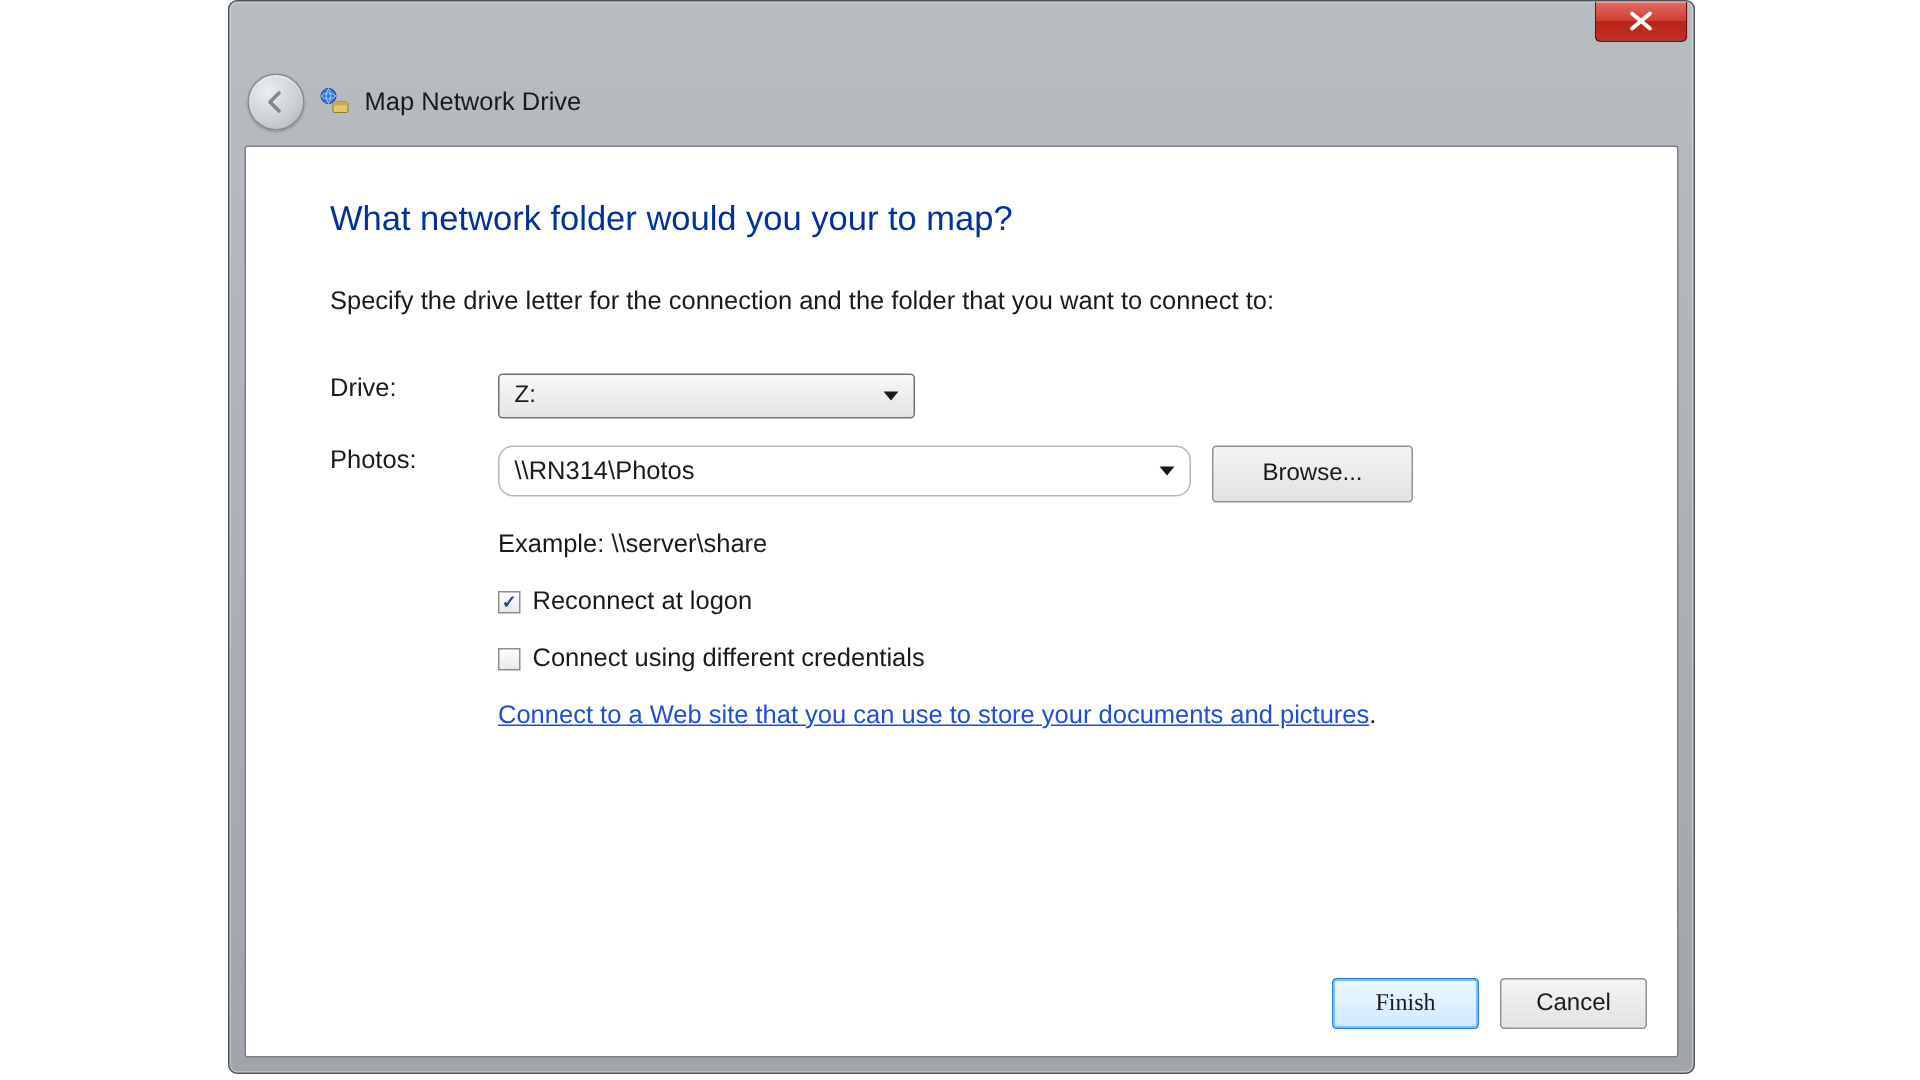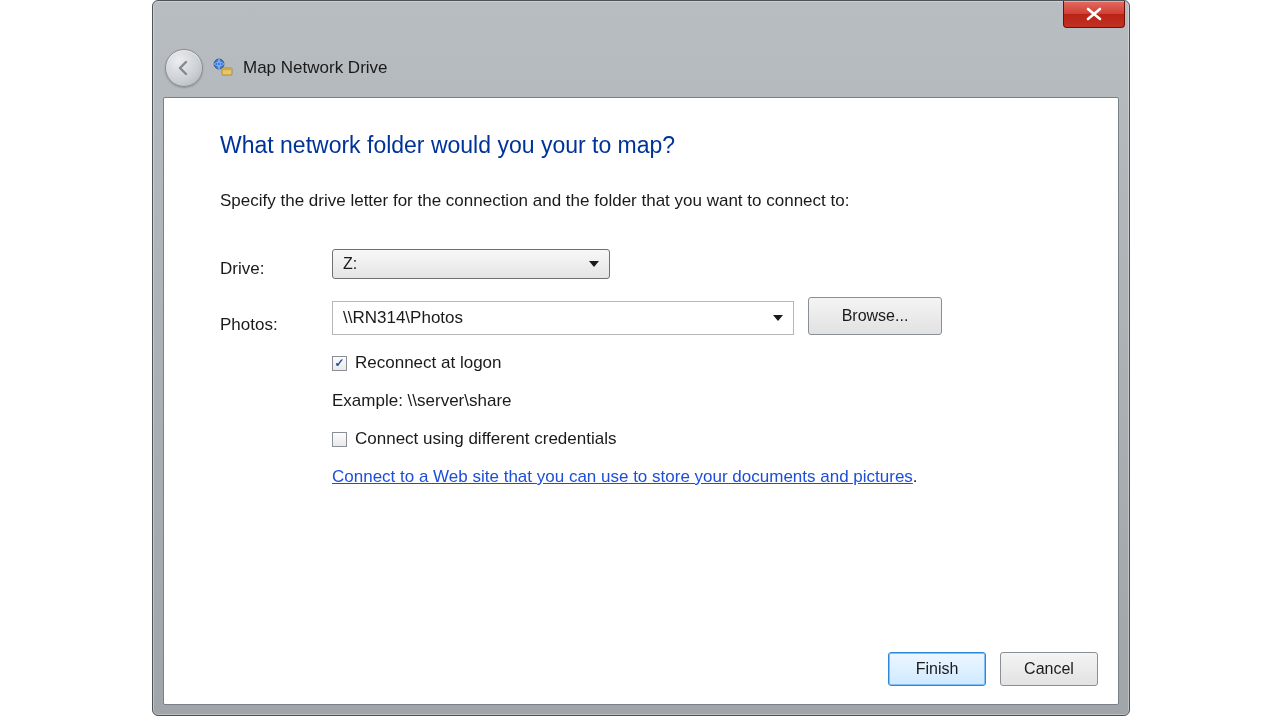--- a/index.html
+++ b/index.html
@@ -92,21 +92,21 @@
     font-size: 23px;
     font-weight: 400;
     margin-bottom: 32px;
   }
   .instructions {
     font-size: 17px;
     margin-bottom: 38px;
   }
   .form-row {
     display: flex;
-    align-items: flex-end;
+    align-items: flex-start;
     margin-bottom: 18px;
     margin-top: 16px;
   }
   .form-label {
     width: 112px;
     font-size: 17px;
   }
   .drive-select {
     width: 278px;
     height: 30px;
@@ -117,21 +117,21 @@
     align-items: center;
     padding: 0 10px;
     font-size: 16px;
     justify-content: space-between;
     box-sizing: border-box;
   }
   .folder-combo {
     width: 462px;
     height: 34px;
     border: 1px solid #b7b7b7;
-    border-radius: 0;
+    border-radius: 10px;
     background: #ffffff;
     display: flex;
     align-items: center;
     padding: 0 10px;
     font-size: 17px;
     justify-content: space-between;
     box-sizing: border-box;
   }
   .browse-btn {
     margin-left: 14px;
@@ -202,20 +202,21 @@
     background: linear-gradient(#f4f4f4, #e2e2e2);
     font-size: 16px;
     display: flex;
     align-items: center;
     justify-content: center;
   }
   .btn.primary {
     border: 1px solid #2e87d8;
     background: linear-gradient(#eef7ff, #cfe9ff);
     box-shadow: 0 0 0 1px #7ec0f7 inset;
+    font-family: Liberation Serif, serif;
   }
 </style>
 </head>
 <body>
 
 <div class="window">
 
   <div class="close-btn">
     <svg width="18" height="14" viewBox="0 0 18 14">
       <path d="M3 2 L15 12 M15 2 L3 12" stroke="#ffffff" stroke-width="2.6" stroke-linecap="round" fill="none"></path>
@@ -255,27 +256,27 @@
         <div class="form-label">Photos:</div>
         <div class="folder-combo">
           <span>\\RN314\Photos</span>
           <span class="dropdown-caret"></span>
         </div>
         <div class="browse-btn">
           <span>Browse...</span>
         </div>
       </div>
 
+      <div class="indented example">Example: \\server\share</div>
+
       <div class="indented checkbox-row">
         <span class="chk checked"></span>
         <span>Reconnect at logon</span>
       </div>
 
-      <div class="indented example">Example: \\server\share</div>
-
       <div class="indented checkbox-row">
         <span class="chk"></span>
         <span>Connect using different credentials</span>
       </div>
 
       <div class="indented">
         <span class="link">Connect to a Web site that you can use to store your documents and pictures</span><span>.</span>
       </div>
     </div>
 

